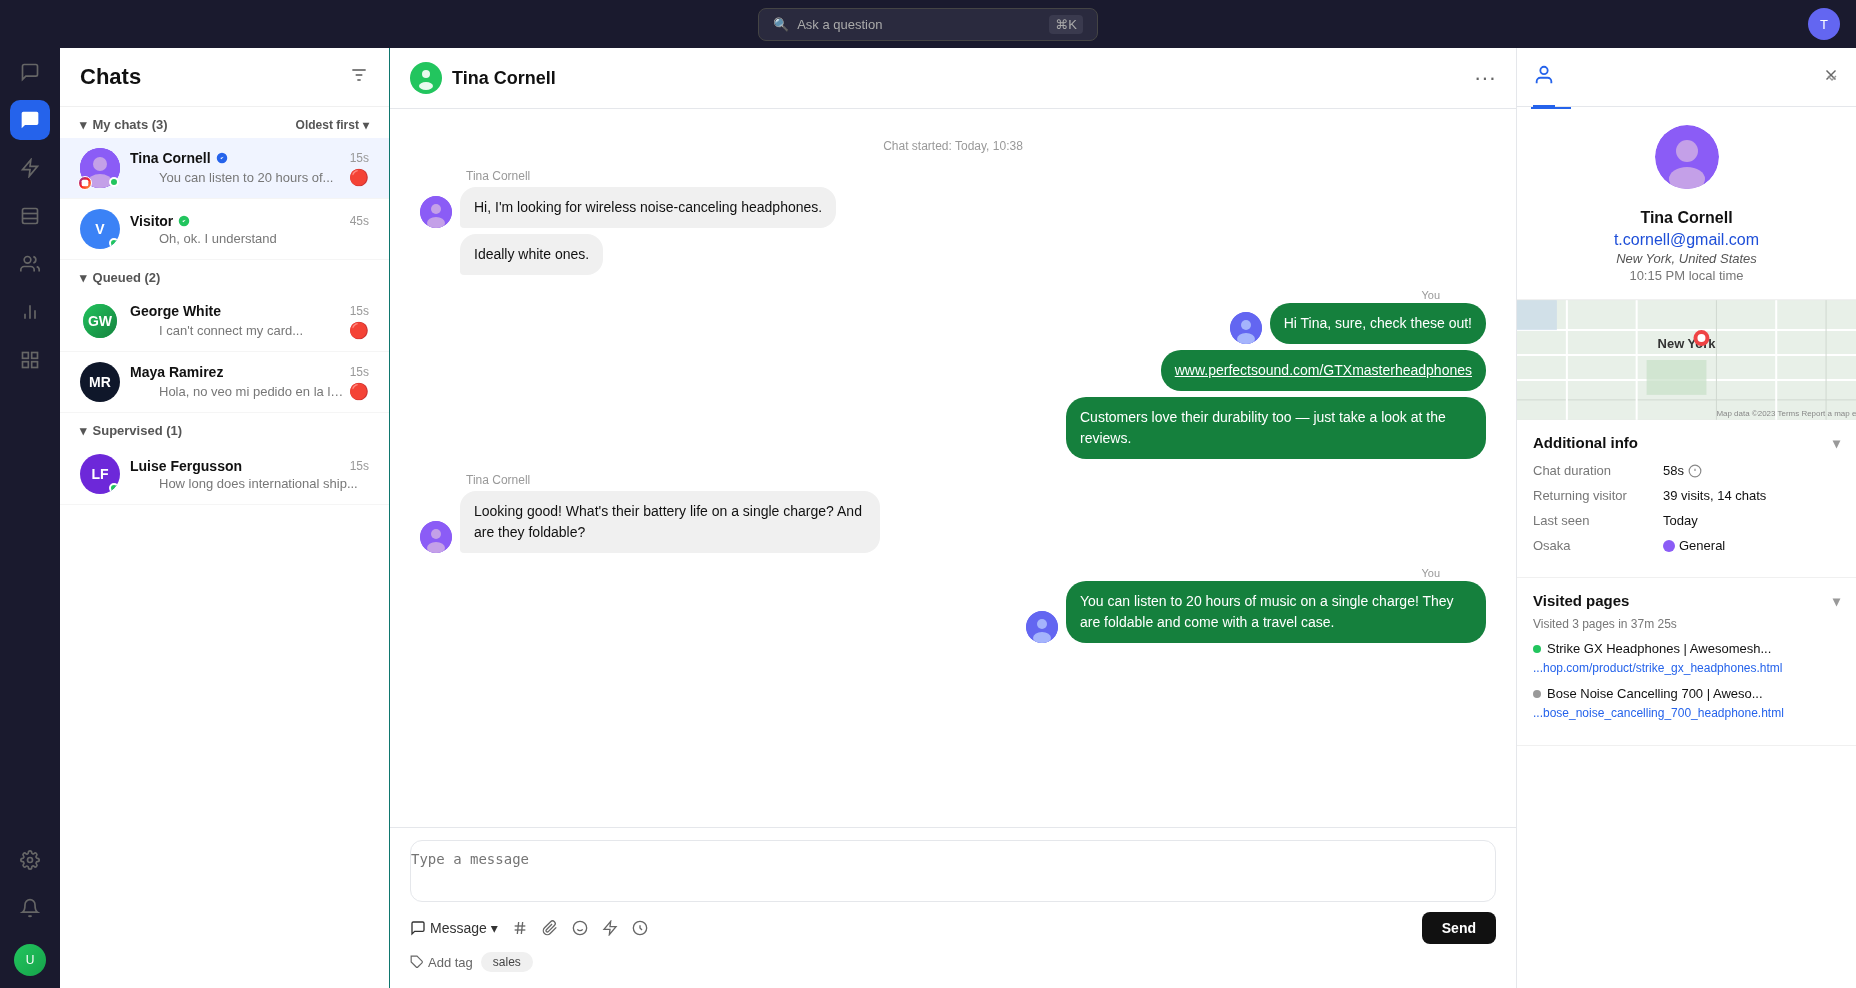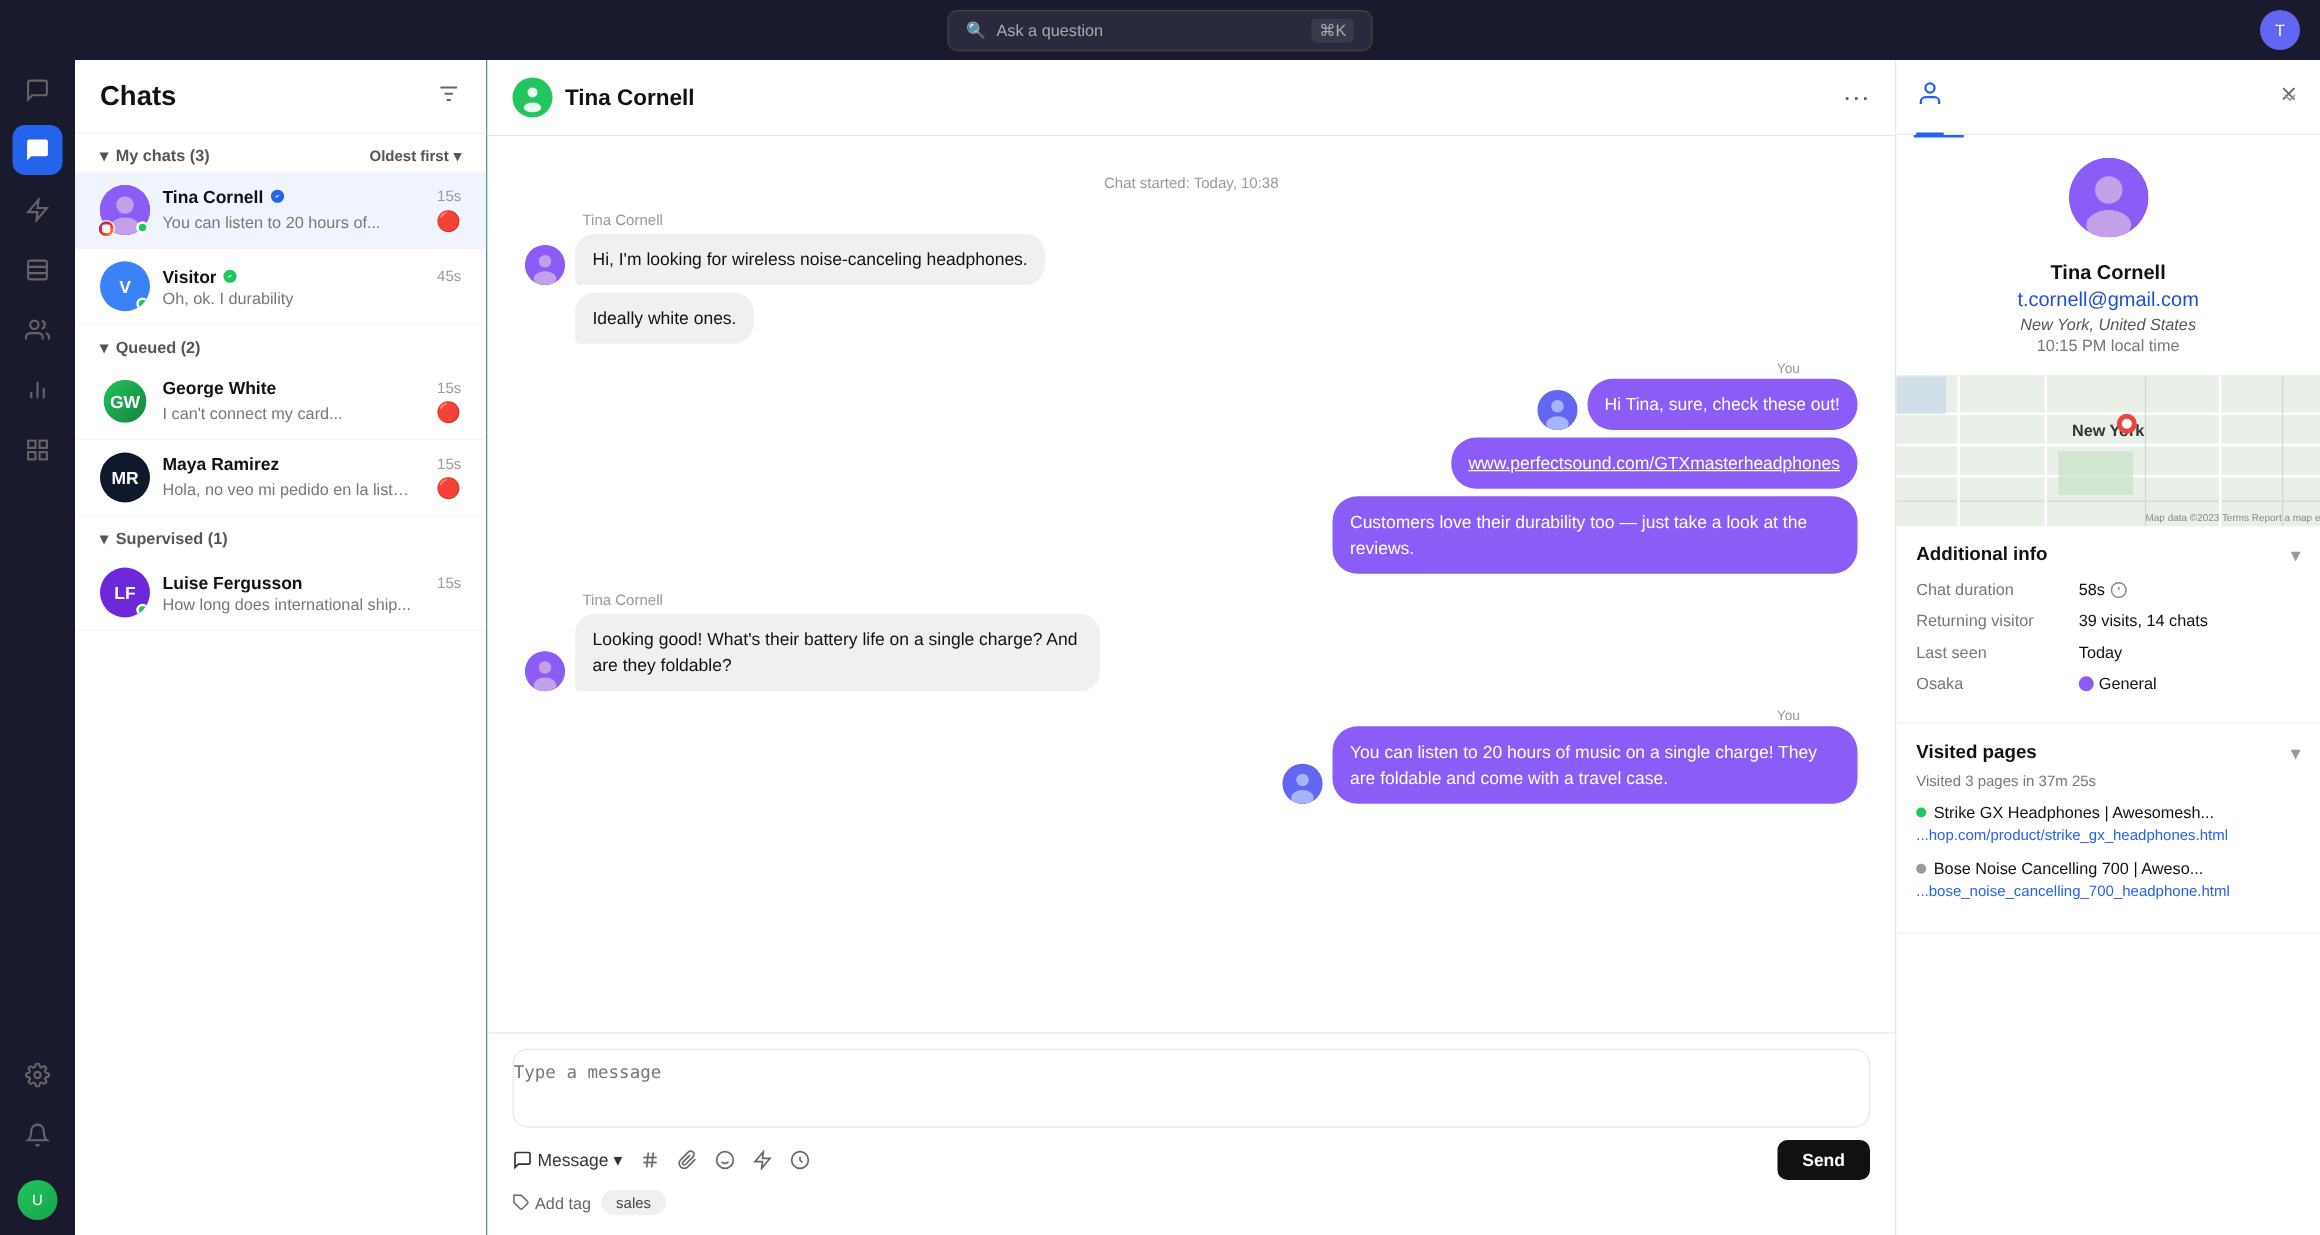--- a/index.html
+++ b/index.html
@@ -70,21 +70,21 @@
     .status-dot {
       position: absolute; bottom: 1px; right: 1px; width: 10px; height: 10px;
       border-radius: 50%; border: 2px solid #fff;
     }
     .status-dot.green { background: #22c55e; }
 
     .chat-info { flex: 1; min-width: 0; }
     .chat-name-row { display: flex; align-items: center; gap: 4px; margin-bottom: 2px; }
     .chat-name { font-size: 14px; font-weight: 600; color: #111; white-space: nowrap; overflow: hidden; text-overflow: ellipsis; }
     .chat-time { font-size: 12px; color: #999; margin-left: auto; white-space: nowrap; }
-    .chat-preview-row { display: flex; align-items: center; gap: 4px; }
+    .chat-preview-row { display: flex; align-items: center; gap: 4px; margin-left: 29px; }
     .chat-preview { font-size: 13px; color: #777; white-space: nowrap; overflow: hidden; text-overflow: ellipsis; max-width: 200px; }
     .alert-badge { color: #ef4444; font-size: 16px; margin-left: auto; }
 
     
     .chat-area {
       flex: 1; background: #fff; display: flex; flex-direction: column; height: 100%;
     }
     .chat-header {
       padding: 14px 20px; display: flex; align-items: center; gap: 10px;
       border-bottom: 1px solid #e5e7eb; background: #fff;
@@ -111,21 +111,21 @@
       width: 32px; height: 32px; border-radius: 50%; flex-shrink: 0;
       overflow: hidden; display: flex; align-items: center; justify-content: center;
       font-size: 12px; color: #fff;
     }
 
     .bubble {
       max-width: 420px; padding: 10px 14px; border-radius: 16px;
       font-size: 14px; line-height: 1.5;
     }
     .bubble.incoming { background: #f0f0f0; color: #111; border-bottom-left-radius: 4px; }
-    .bubble.outgoing { background: #8b5cf6; color: #fff; border-bottom-right-radius: 4px; border-radius: 20px; }
+    .bubble.outgoing { background: #15803d; color: #fff; border-bottom-right-radius: 4px; border-radius: 20px; }
     .you-label { font-size: 11px; color: #999; text-align: right; margin-bottom: 2px; margin-right: 46px; }
     .spacer-avatar { width: 32px; flex-shrink: 0; }
 
     
     .input-area { border-top: 1px solid #e5e7eb; padding: 12px 20px; background: #fff; }
     .message-input-wrap {
       border: 1px solid #e5e7eb; border-radius: 12px; padding: 10px 0;
       margin-bottom: 10px;
     }
     .message-input {
@@ -348,21 +348,21 @@
         </div>
         <div class="chat-info">
           <div class="chat-name-row">
             <span class="chat-name">Visitor</span>
             <svg width="14" height="14" viewBox="0 0 24 24" fill="#22c55e" style="flex-shrink:0;">
                 <path d="M9 12l2 2 4-4m6 2a9 9 0 1 1-18 0 9 9 0 0 1 18 0z"></path>
               </svg>
             <span class="chat-time">45s</span>
           </div>
           <div class="chat-preview-row">
-            <span class="chat-preview">Oh, ok. I durability</span>
+            <span class="chat-preview">Oh, ok. I understand</span>
           </div>
         </div>
       </div>
 
       <div class="section-header">
         <span>▾</span>
         <span>Queued (2)</span>
       </div>
 
       <div class="chat-item">

